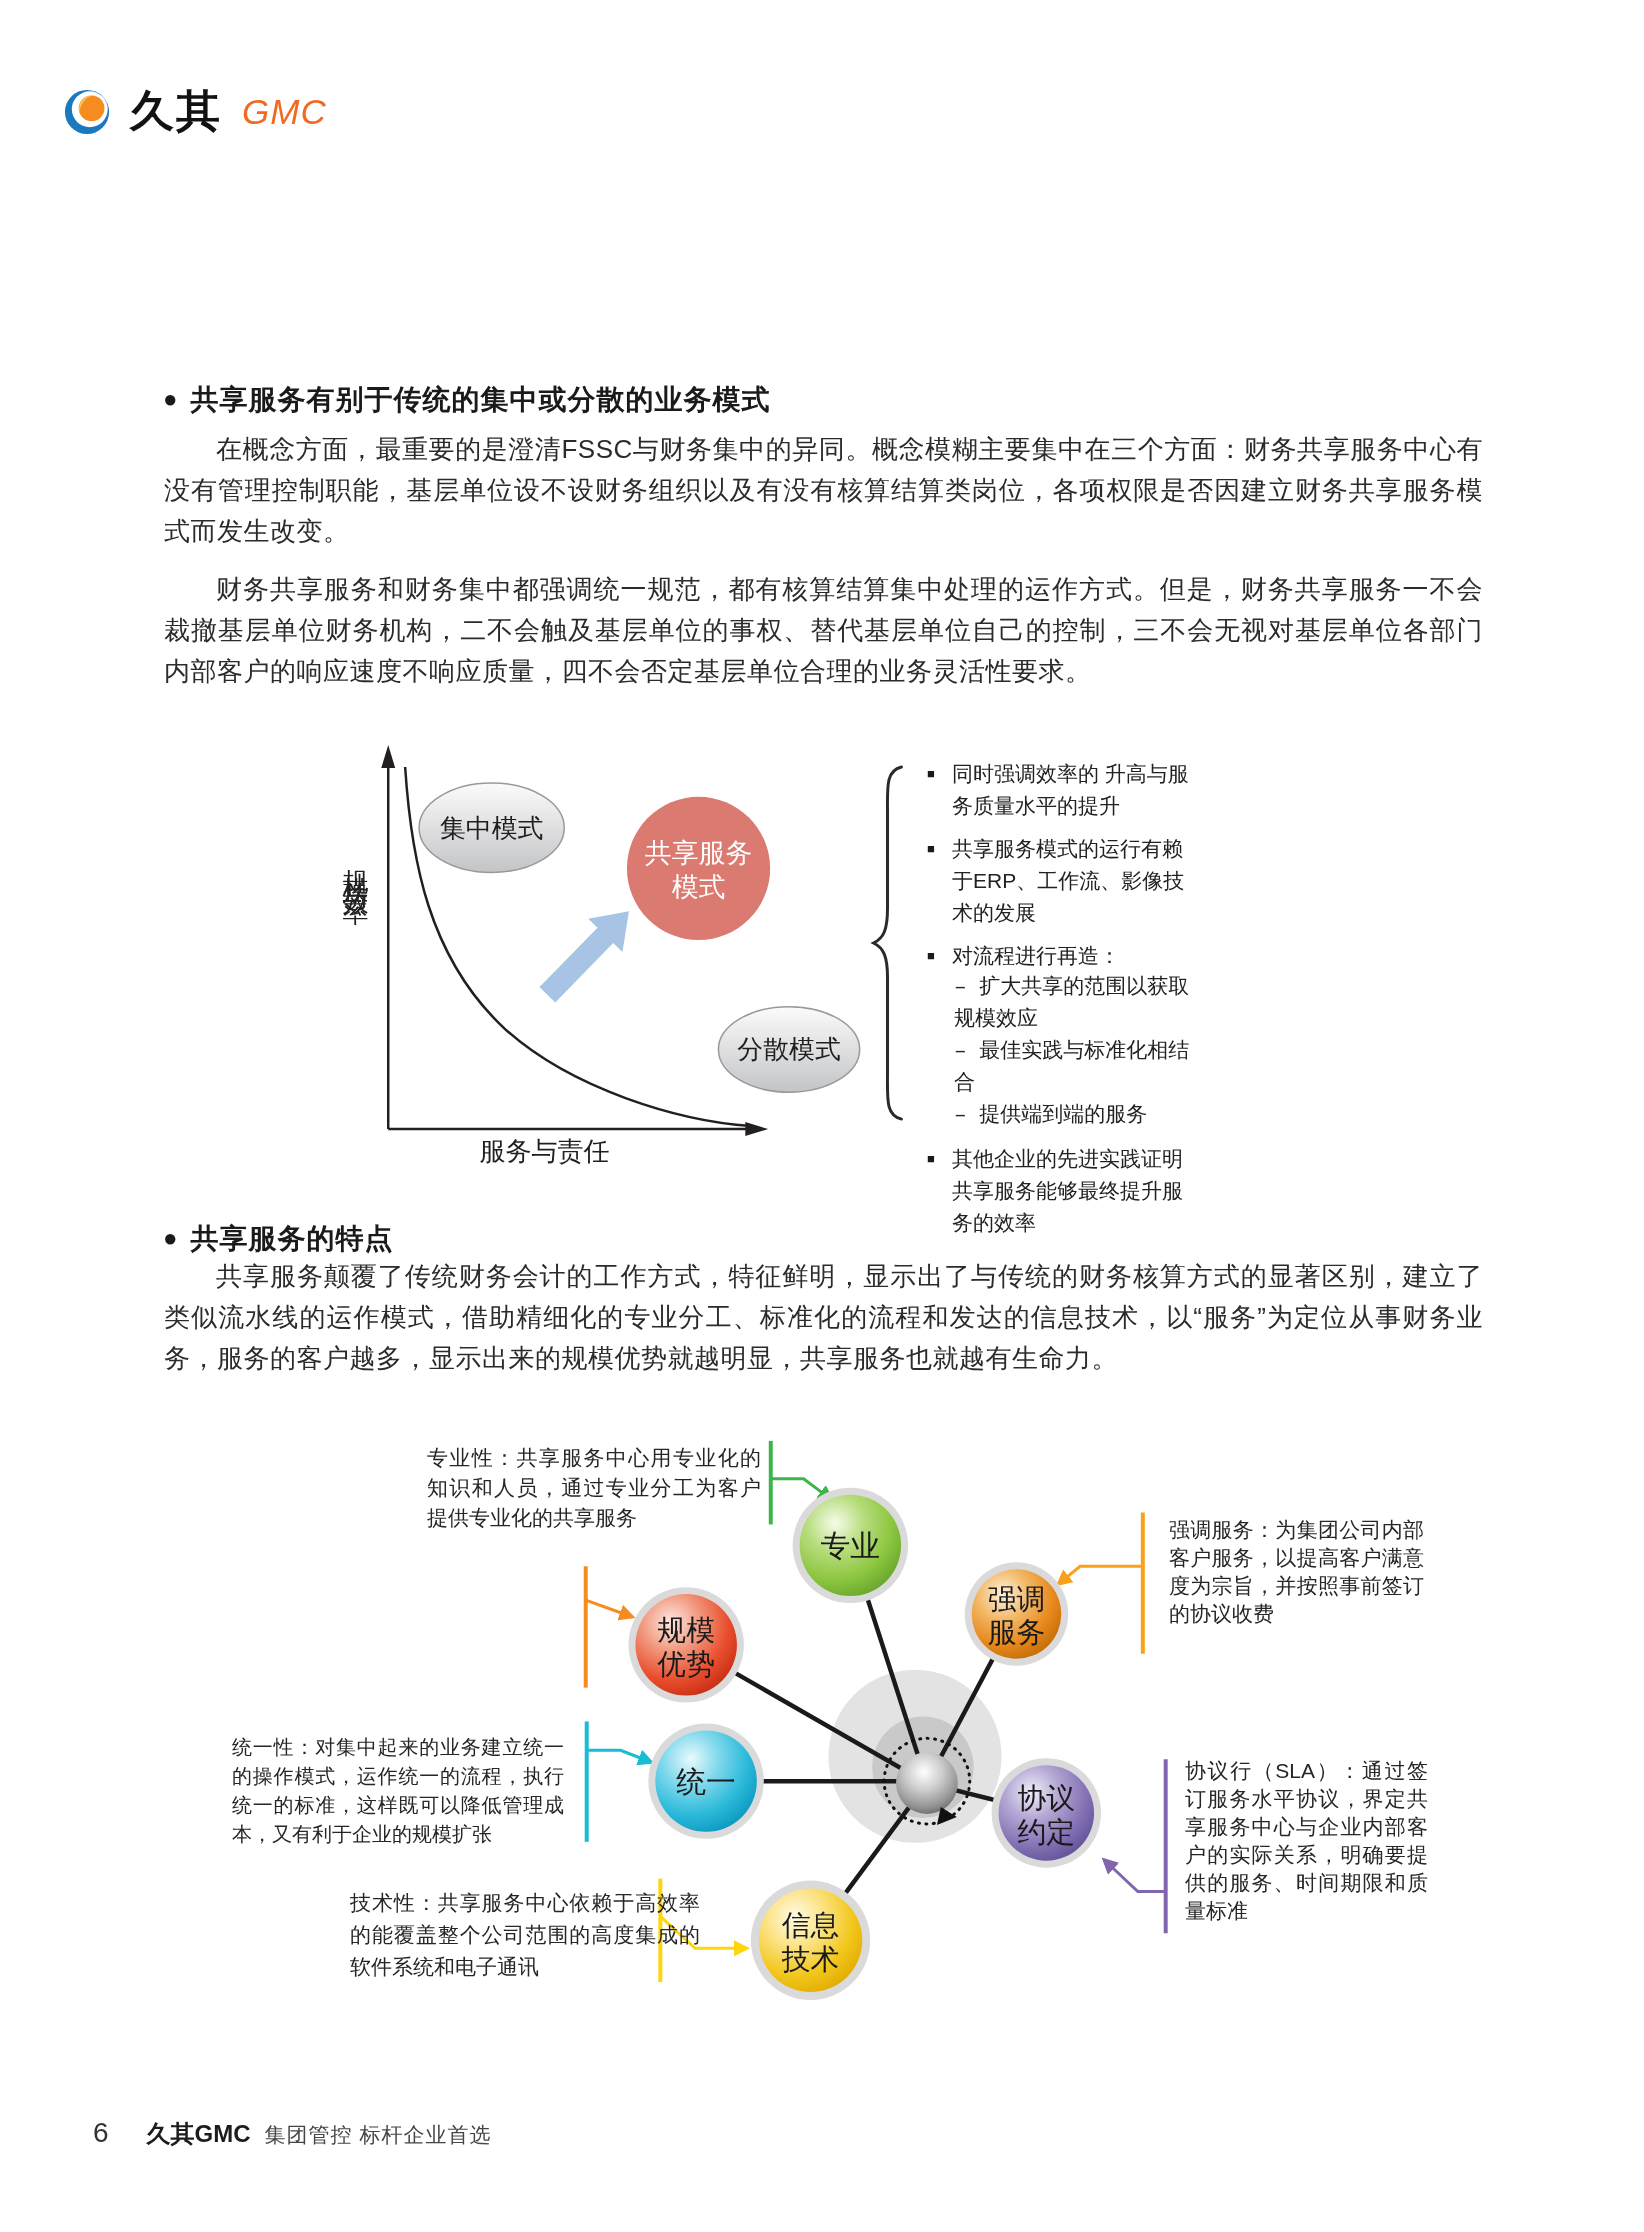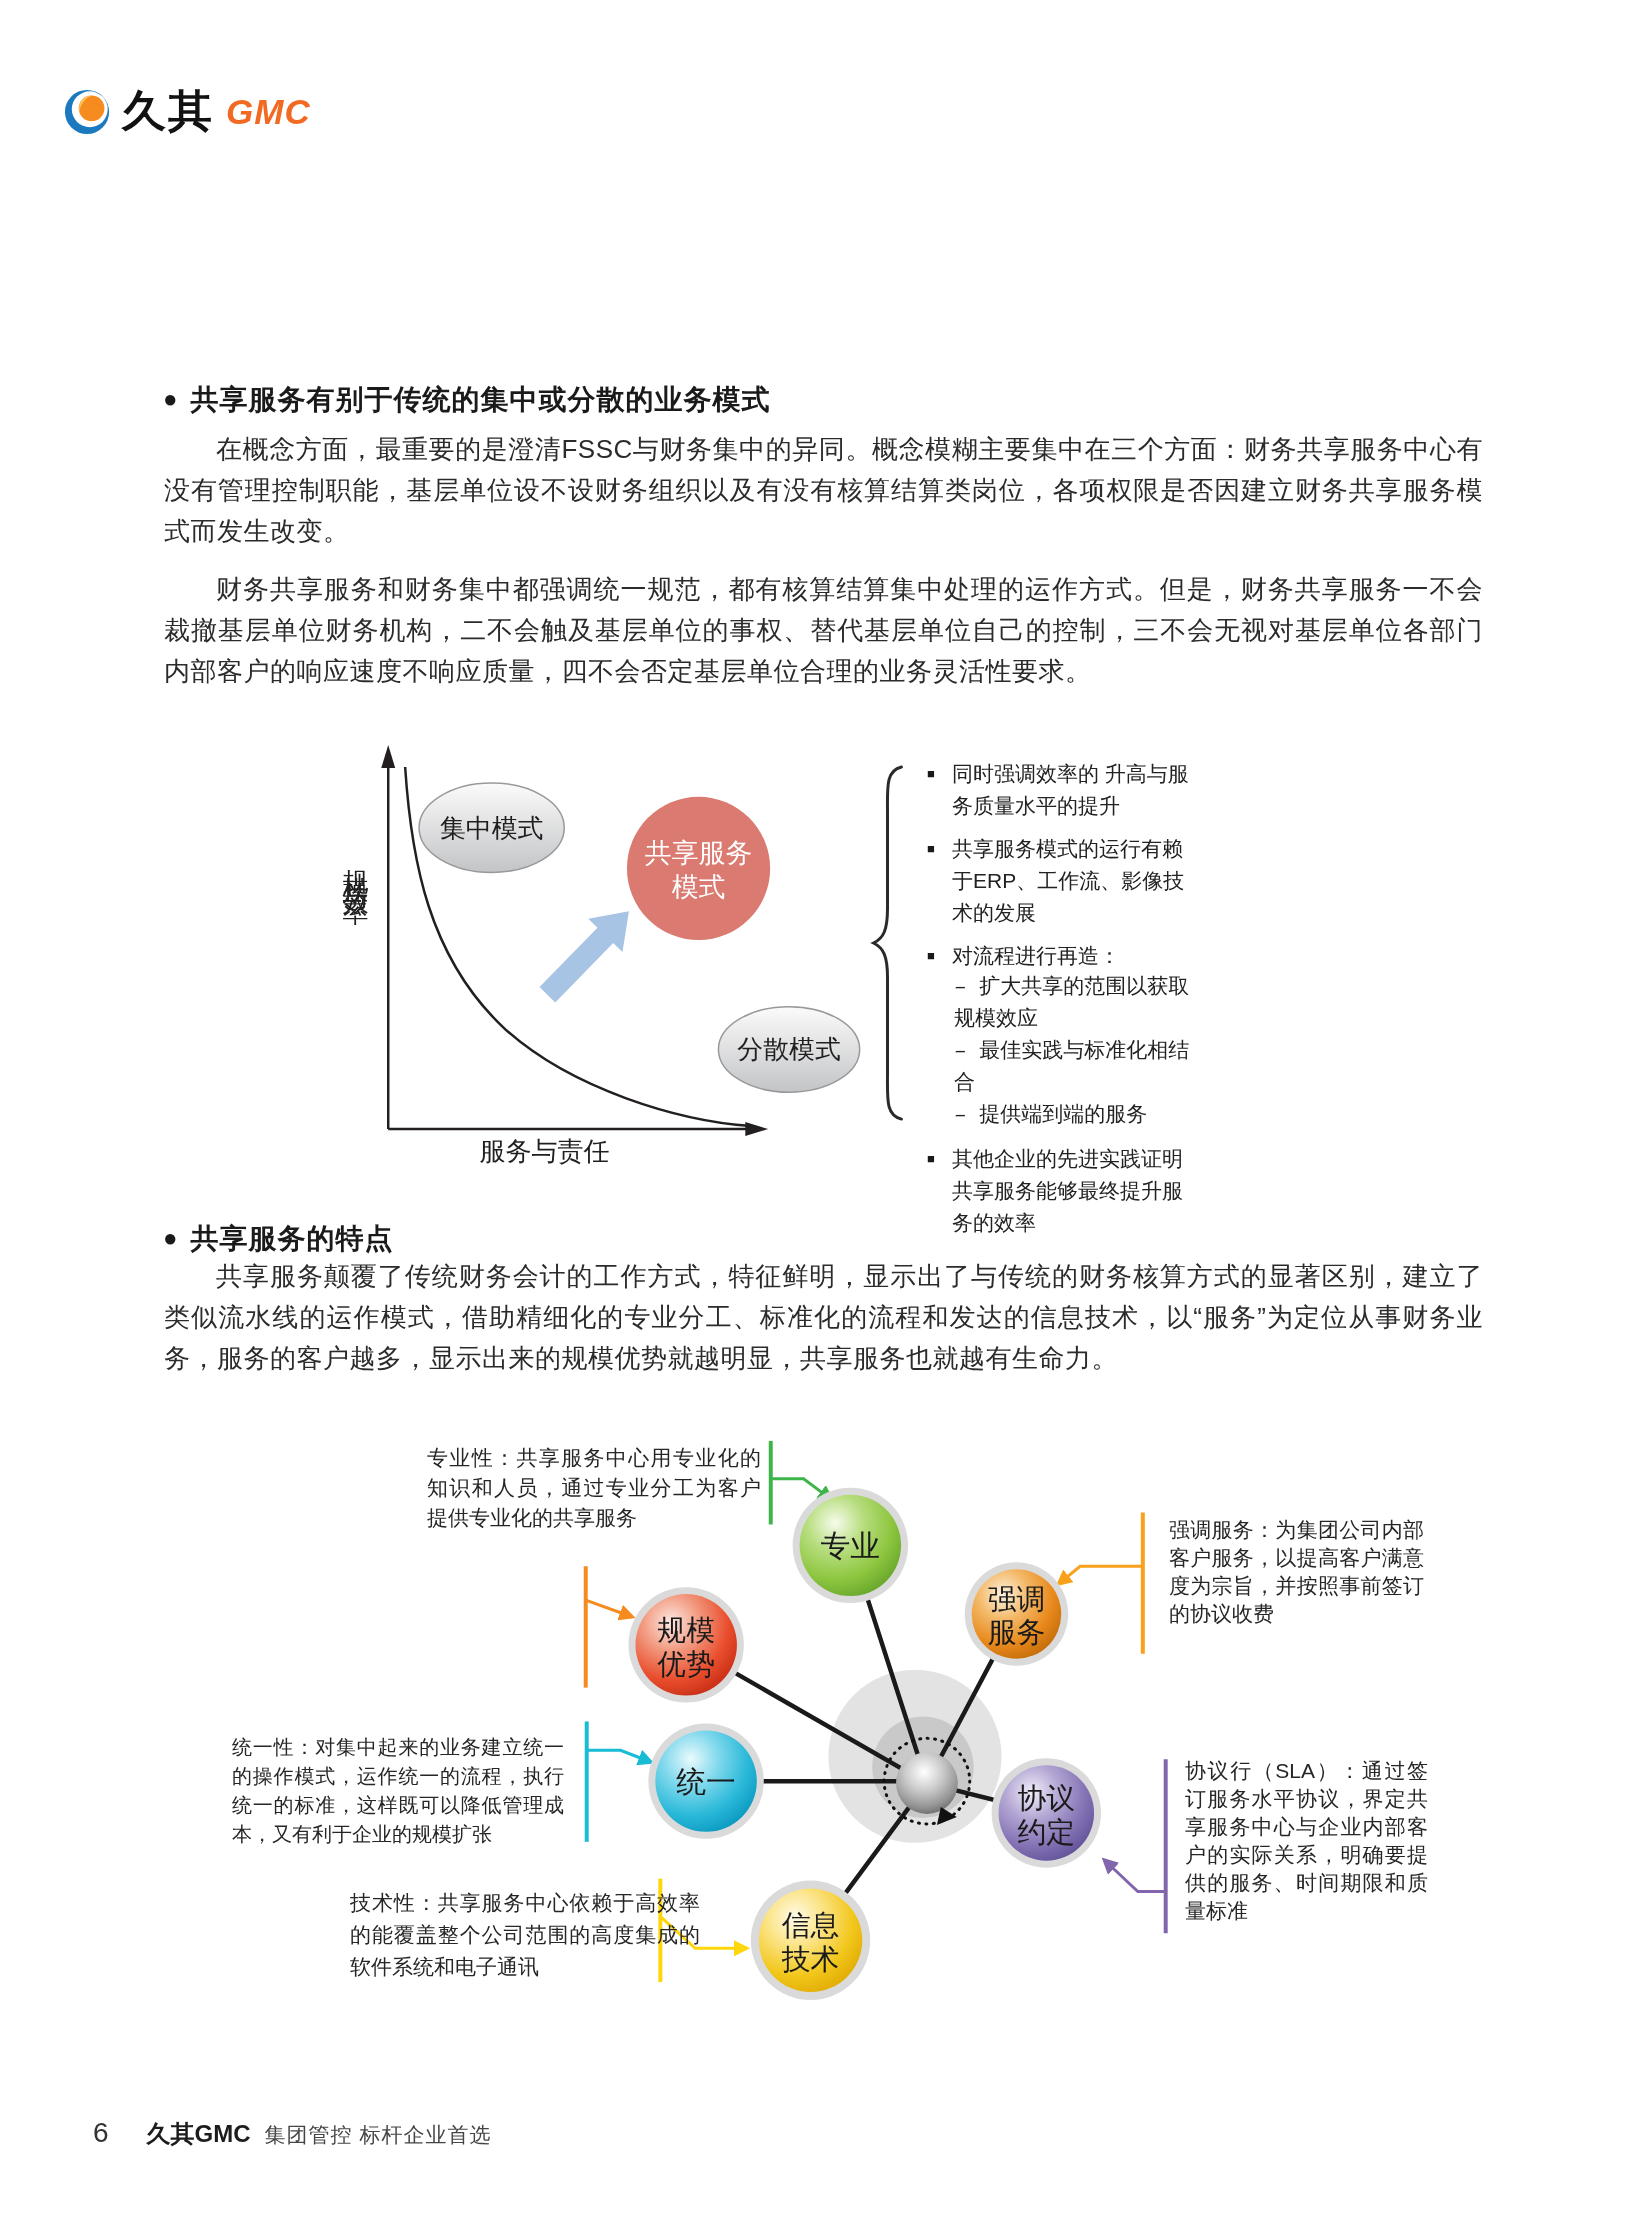--- a/index.html
+++ b/index.html
@@ -1,22 +1,22 @@
 <!DOCTYPE html>
 <html><head>
 <meta charset="utf-8">
 <style>
   html,body{margin:0;padding:0;background:#e9e9e9;}
   .page{position:relative;width:1645px;height:2233px;background:#fff;margin:0 auto;
         font-family:"Liberation Sans","DejaVu Sans",sans-serif;color:#262626;overflow:hidden;}
 
   
-  .logo{position:absolute;left:64px;top:82px;display:flex;align-items:center;gap:12px;text-align:right;}
+  .logo{position:absolute;left:64px;top:82px;display:flex;align-items:center;gap:20px;text-align:right;}
   .logo .black{font-size:44px;font-weight:bold;color:#121212;letter-spacing:2px;}
-  .logo .orange{font-size:35px;font-weight:bold;font-style:italic;color:#f26a21;letter-spacing:1px;}
+  .logo .orange{font-size:35px;font-weight:normal;font-style:italic;color:#f26a21;letter-spacing:1px;}
 
   
   .heading{position:absolute;left:163px;font-size:28px;font-weight:bold;color:#1a1a1a;letter-spacing:1px;}
   .heading .dot{font-size:24px;margin-right:12px;vertical-align:2px;}
 
   
   .para{position:absolute;left:164px;width:1319px;font-size:26px;line-height:41px;
         text-align:justify;text-indent:2em;letter-spacing:0.5px;color:#2b2b2b;}
 
   

